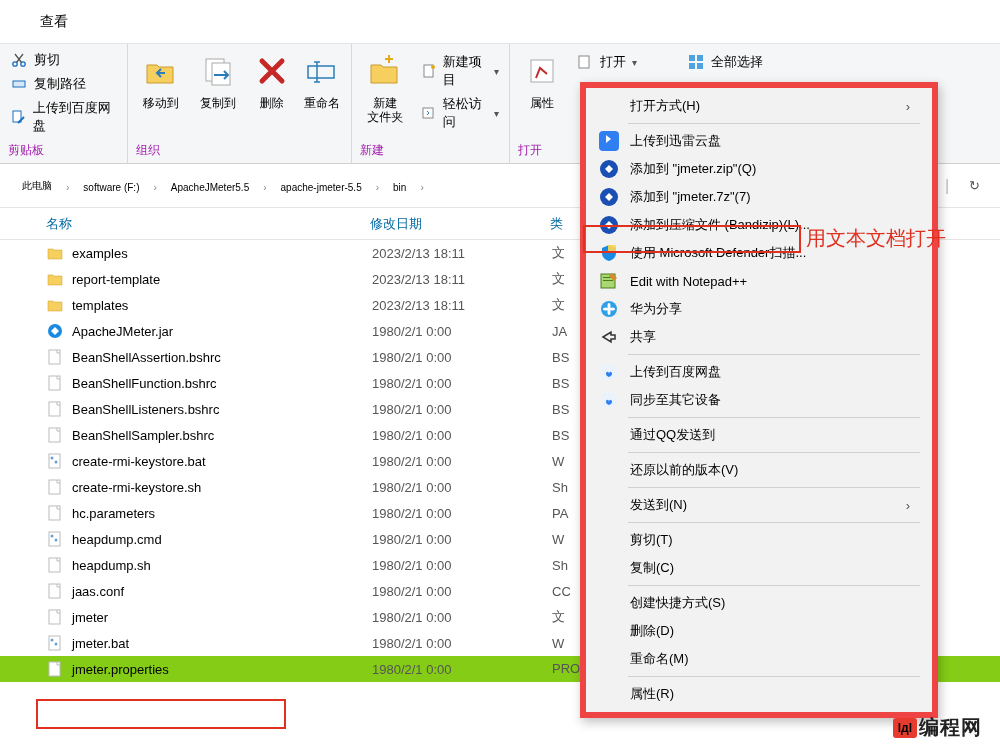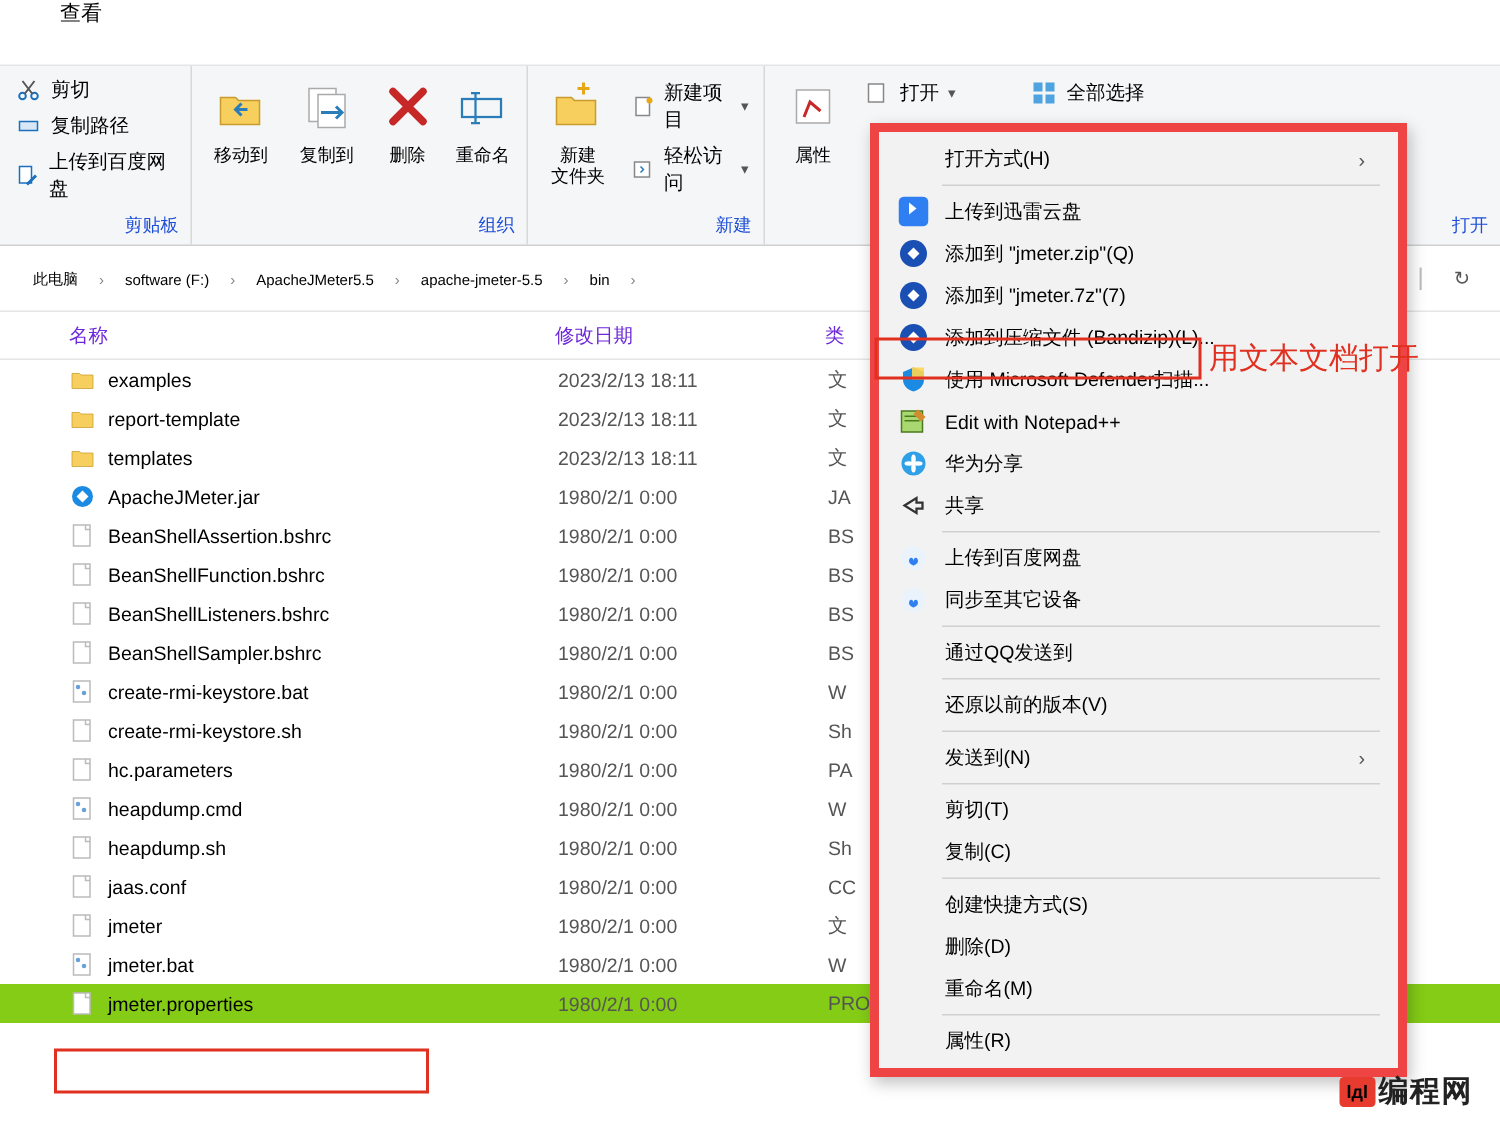--- a/index.html
+++ b/index.html
@@ -1,39 +1,39 @@
 <!DOCTYPE html>
 <html><head>
 <meta charset="utf-8">
 <style>
 * { margin: 0; padding: 0; box-sizing: border-box; font-family: "Microsoft YaHei", "Segoe UI", sans-serif; }
 body { width: 1000px; height: 753px; background: #fff; overflow: hidden; font-size: 13px; color: #000; position: relative; }
 
-.titlebar { height: 44px; display: flex; align-items: flex-start; padding: 0 20px 0 40px; border-bottom: 1px solid #e5e5e5; }
+.titlebar { height: 44px; display: flex; align-items: center; padding: 0 20px 0 40px; border-bottom: 1px solid #e5e5e5; }
 .titlebar-text { font-size: 14px; }
 
 .ribbon { display: flex; height: 120px; background: #f5f6f7; border-bottom: 1px solid #d0d0d0; }
 .ribbon-group { display: flex; flex-direction: column; border-right: 1px solid #d8d8d8; padding: 4px 8px; }
 .ribbon-group-content { flex: 1; display: flex; align-items: flex-start; gap: 8px; }
-.ribbon-group-label { text-align: right; font-size: 12px; color: #1d4ed8; padding-top: 4px; }
+.ribbon-group-label { text-align: left; font-size: 12px; color: #a21caf; padding-top: 4px; }
 
 .small-btns { display: flex; flex-direction: column; gap: 4px; padding-top: 2px; }
 .small-btn { display: flex; align-items: center; gap: 6px; font-size: 13px; cursor: pointer; padding: 1px 2px; }
 .small-btn .sicon { width: 18px; height: 18px; display: inline-flex; align-items: center; justify-content: center; }
 
 .large-btn { display: flex; flex-direction: column; align-items: center; justify-content: center; width: 56px; cursor: pointer; padding-top: 4px; gap: 6px; }
 .large-btn .licon { width: 38px; height: 38px; display: flex; align-items: center; justify-content: center; }
 .large-btn .lbl { font-size: 12px; text-align: center; line-height: 1.2; }
 
 .breadcrumb-row { height: 44px; display: flex; align-items: center; padding: 0 12px; gap: 6px; border-bottom: 1px solid #e5e5e5; }
 .breadcrumb { flex: 1; display: flex; align-items: flex-end; gap: 10px; font-size: 10px; padding: 0 4px 0 10px; }
 .breadcrumb .sep { color: #888; padding: 0 4px; }
 .nav-sep { color: #bbb; font-size: 16px; padding: 0 6px; }
 
-.columns { display: flex; height: 32px; border-bottom: 1px solid #e5e5e5; align-items: center; color: #6d28d9; font-size: 13px; }
+.columns { display: flex; height: 32px; border-bottom: 1px solid #e5e5e5; align-items: center; color: #0369a1; font-size: 13px; }
 .col-name { width: 370px; padding-left: 46px; }
 .col-date { width: 180px; }
 .col-type { width: 80px; }
 
 .file-list { }
 .file-row { display: flex; align-items: center; height: 26px; padding-left: 46px; }
 .file-row .ficon { width: 26px; display: flex; align-items: center; }
 .file-row .fname { width: 300px; }
 .file-row .fdate { width: 180px; color: #555; }
 .file-row .ftype { width: 120px; color: #555; }

